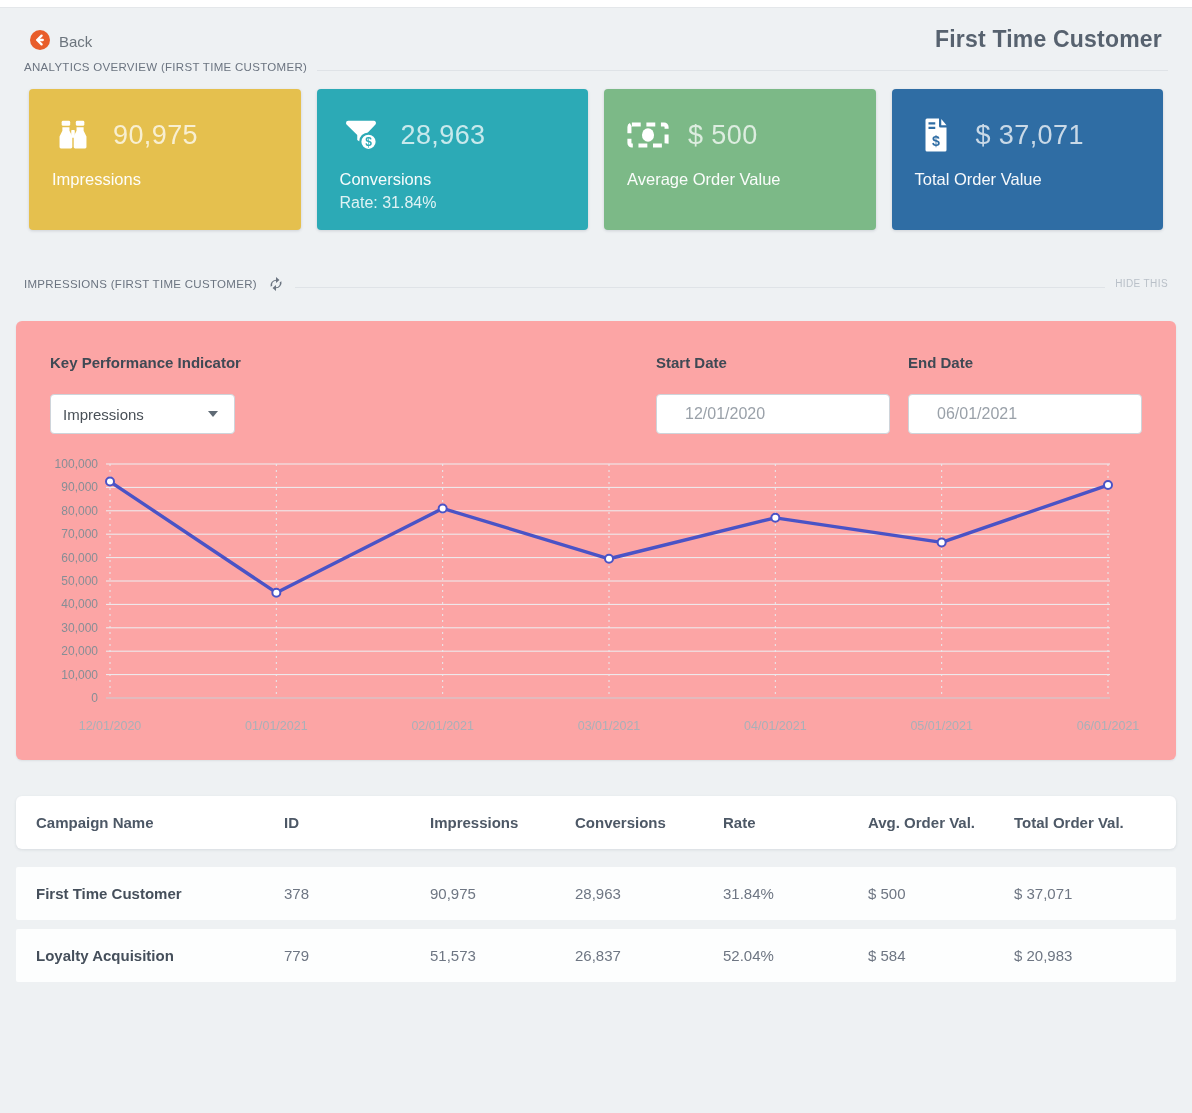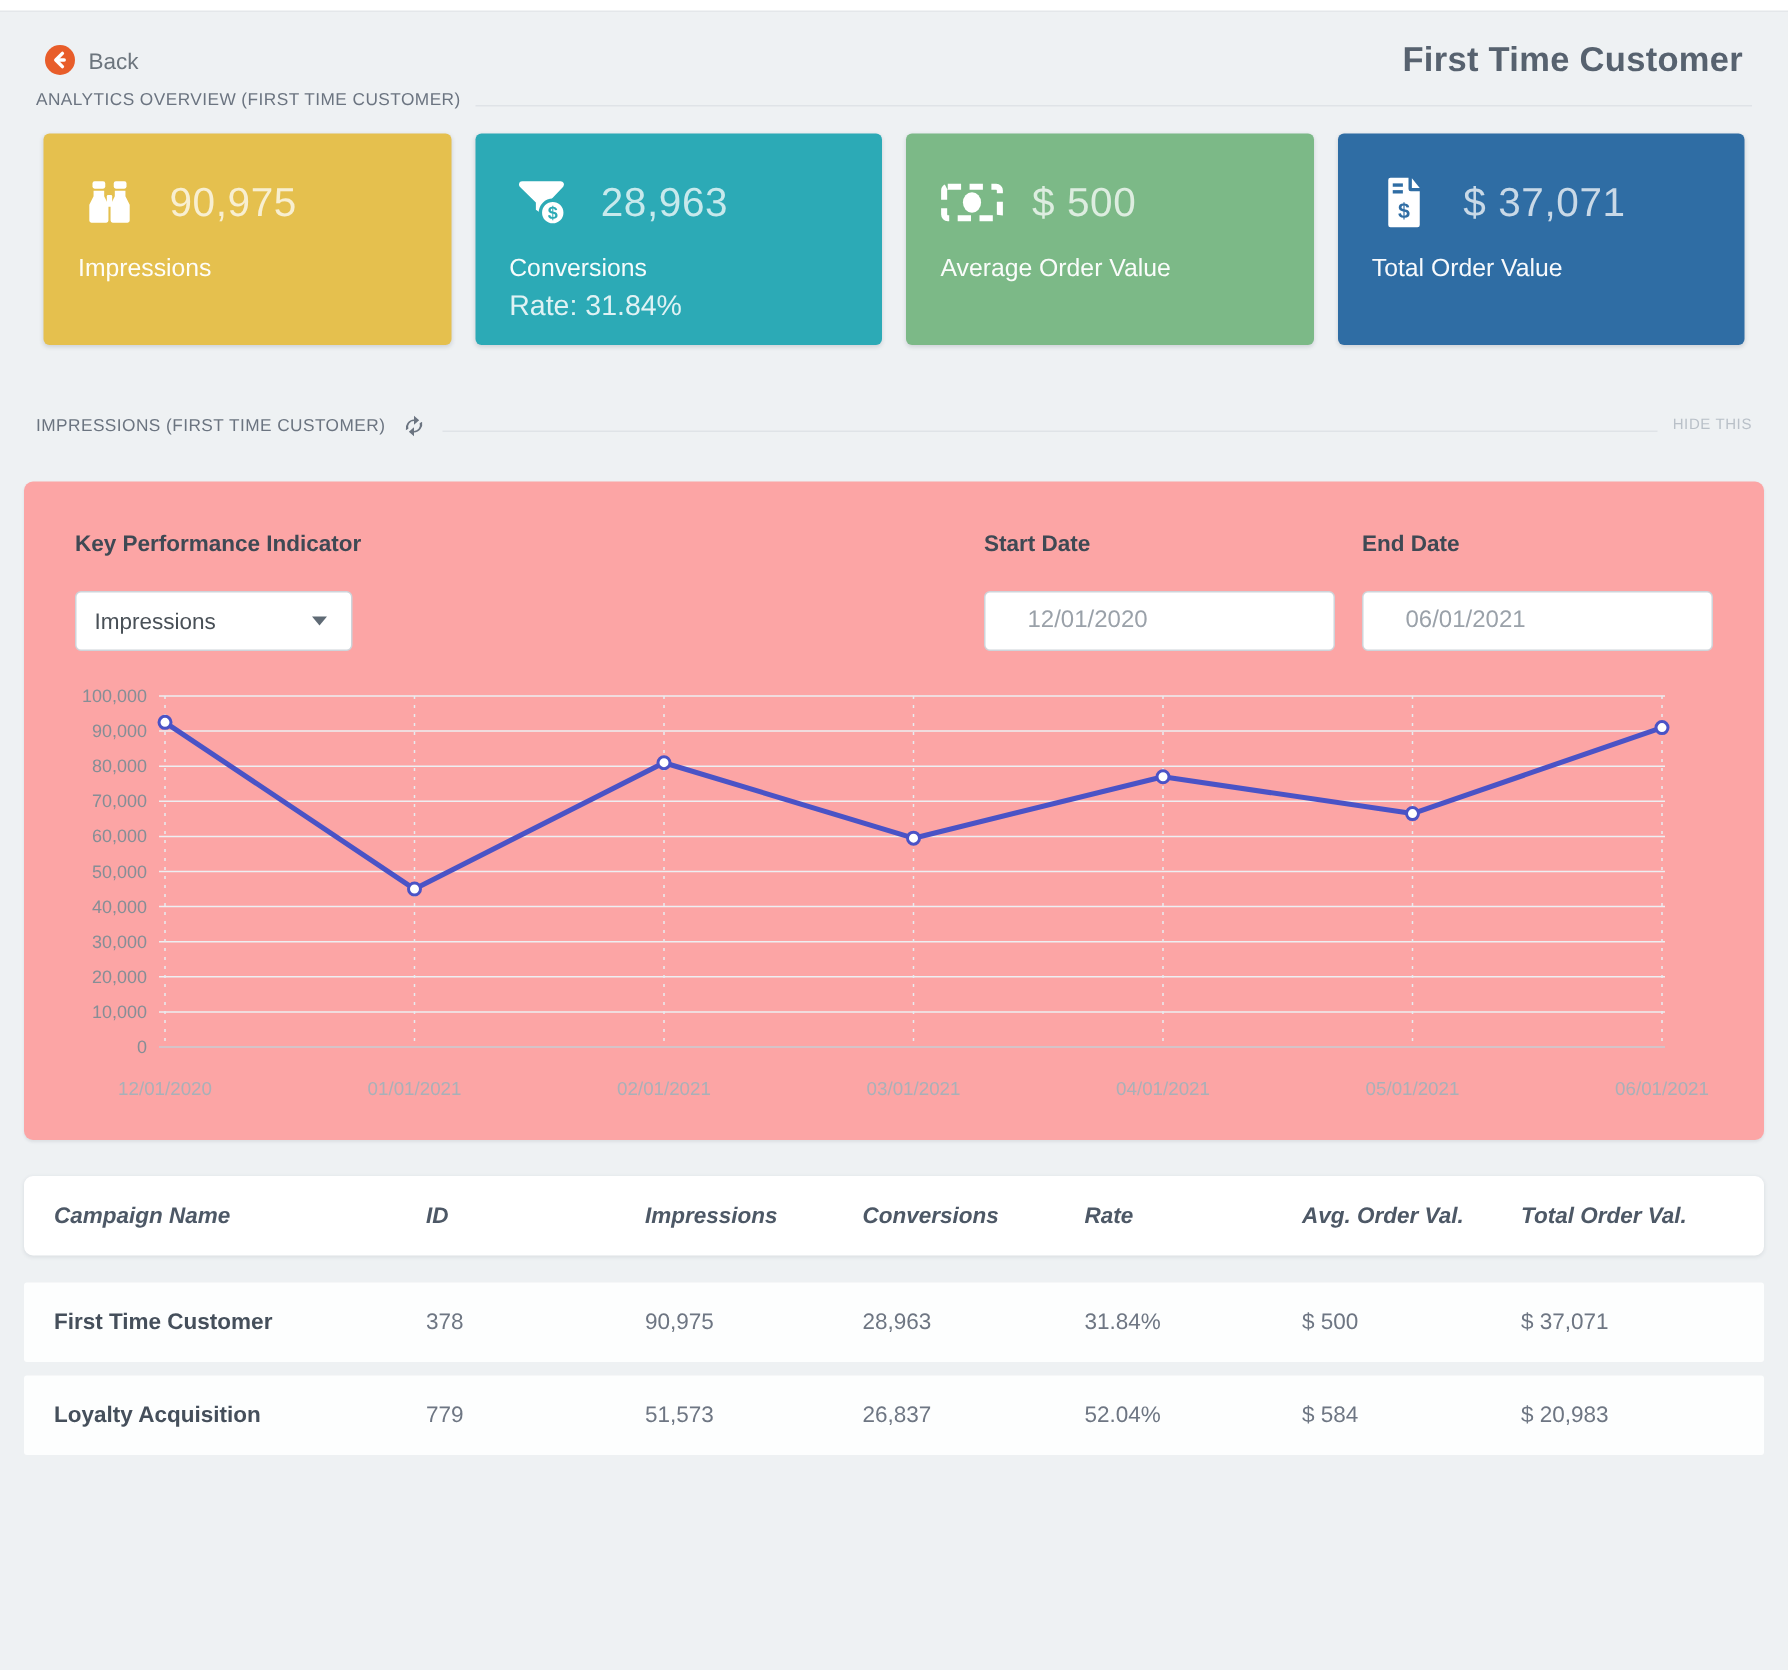--- a/index.html
+++ b/index.html
@@ -26,21 +26,21 @@
   .hide-this { font-size: 10px; color: #b9c0c8; letter-spacing: .4px; cursor: pointer; white-space: nowrap; }
   .sync-btn { width: 18px; height: 18px; cursor: pointer; margin-top: 1px; flex: none; }
 
   
   .cards { display: grid; grid-template-columns: repeat(4, 1fr); gap: 16px; margin: 16px 13px 0; }
   .card { border-radius: 4px; height: 141px; padding: 24px 23px; color: #fff; box-shadow: 0 1px 3px rgba(60,70,90,.18); }
   .card-top { display: flex; align-items: center; gap: 19px; height: 44px; }
   .card-icon { width: 42px; display: flex; align-items: center; justify-content: center; flex: none; }
   .card-value { font-size: 27px; color: rgba(255,255,255,.74); letter-spacing: .4px; white-space: nowrap; }
   .card-label { font-size: 16.5px; color: rgba(255,255,255,.96); margin-top: 13px; }
-  .card-sub { font-size: 19px; color: rgba(255,255,255,.85); margin-top: 5px; min-height: 0; }
+  .card-sub { font-size: 16px; color: rgba(255,255,255,.85); margin-top: 5px; min-height: 0; }
 
   .impr-section { margin-top: 44px; }
 
   
   .chart-card { background: #fca5a5; border-radius: 6px; margin-top: 28px; padding: 33px 34px 18px; box-shadow: 0 1px 2px rgba(60,70,90,.10); }
   .controls { display: flex; align-items: flex-start; }
   .ctl-label { font-size: 15px; font-weight: bold; color: #3f4954; margin-bottom: 23px; }
   .kpi-block { margin-right: auto; }
   .select {
     width: 185px; height: 40px; border: 1px solid #ced4da; border-radius: 4px;
@@ -51,21 +51,21 @@
   .date-block { width: 234px; margin-left: 18px; }
   .date-input {
     width: 234px; height: 40px; border: 1px solid #ced4da; border-radius: 4px;
     padding: 0 0 0 28px; font-size: 16px; color: #9aa1a9; background: #fff;
     font-family: "Liberation Sans", sans-serif; outline: none;
   }
   .chart-wrap { margin-top: 20px; }
   #chart-svg { display: block; width: 100%; height: auto; }
 
   
-  .thead-card { background: #fff; border-radius: 6px; margin-top: 24px; box-shadow: 0 1px 3px rgba(60,70,90,.12); font-style: italic; }
+  .thead-card { background: #fff; border-radius: 6px; margin-top: 36px; box-shadow: 0 1px 3px rgba(60,70,90,.12); }
   .trow { display: grid; grid-template-columns: 248px 146px 145px 148px 145px 146px auto; align-items: center; height: 53px; padding-left: 20px; }
   .thead-card .trow { height: 53px; }
   .hcell { font-size: 15px; font-weight: bold; color: #4d5866; }
   .data-row { border-radius: 2px; margin-top: 9px; background: #fdfefe; }
   .data-row:first-child { margin-top: 18px; }
   .data-row.alt { background: #e4e8ee; }
   .cell { font-size: 15px; color: #6e7683; }
   .cell.name { font-weight: bold; color: #454f5b; }
 </style>
 </head>

